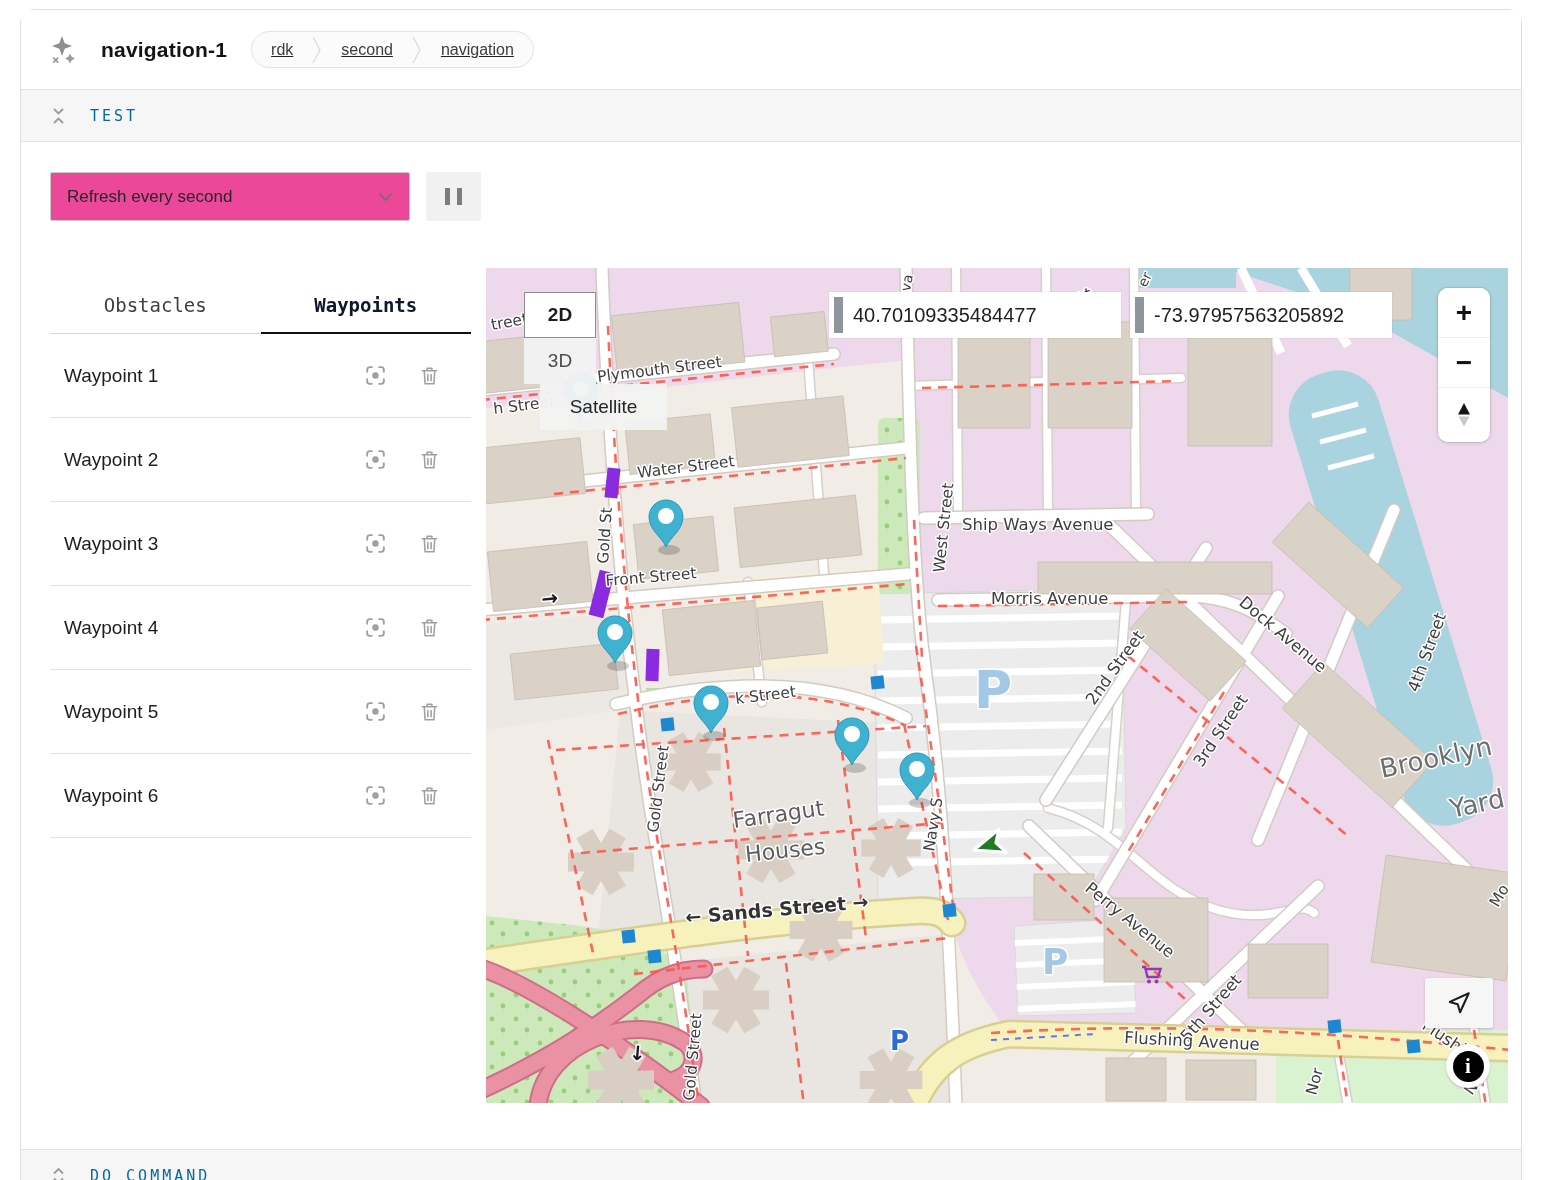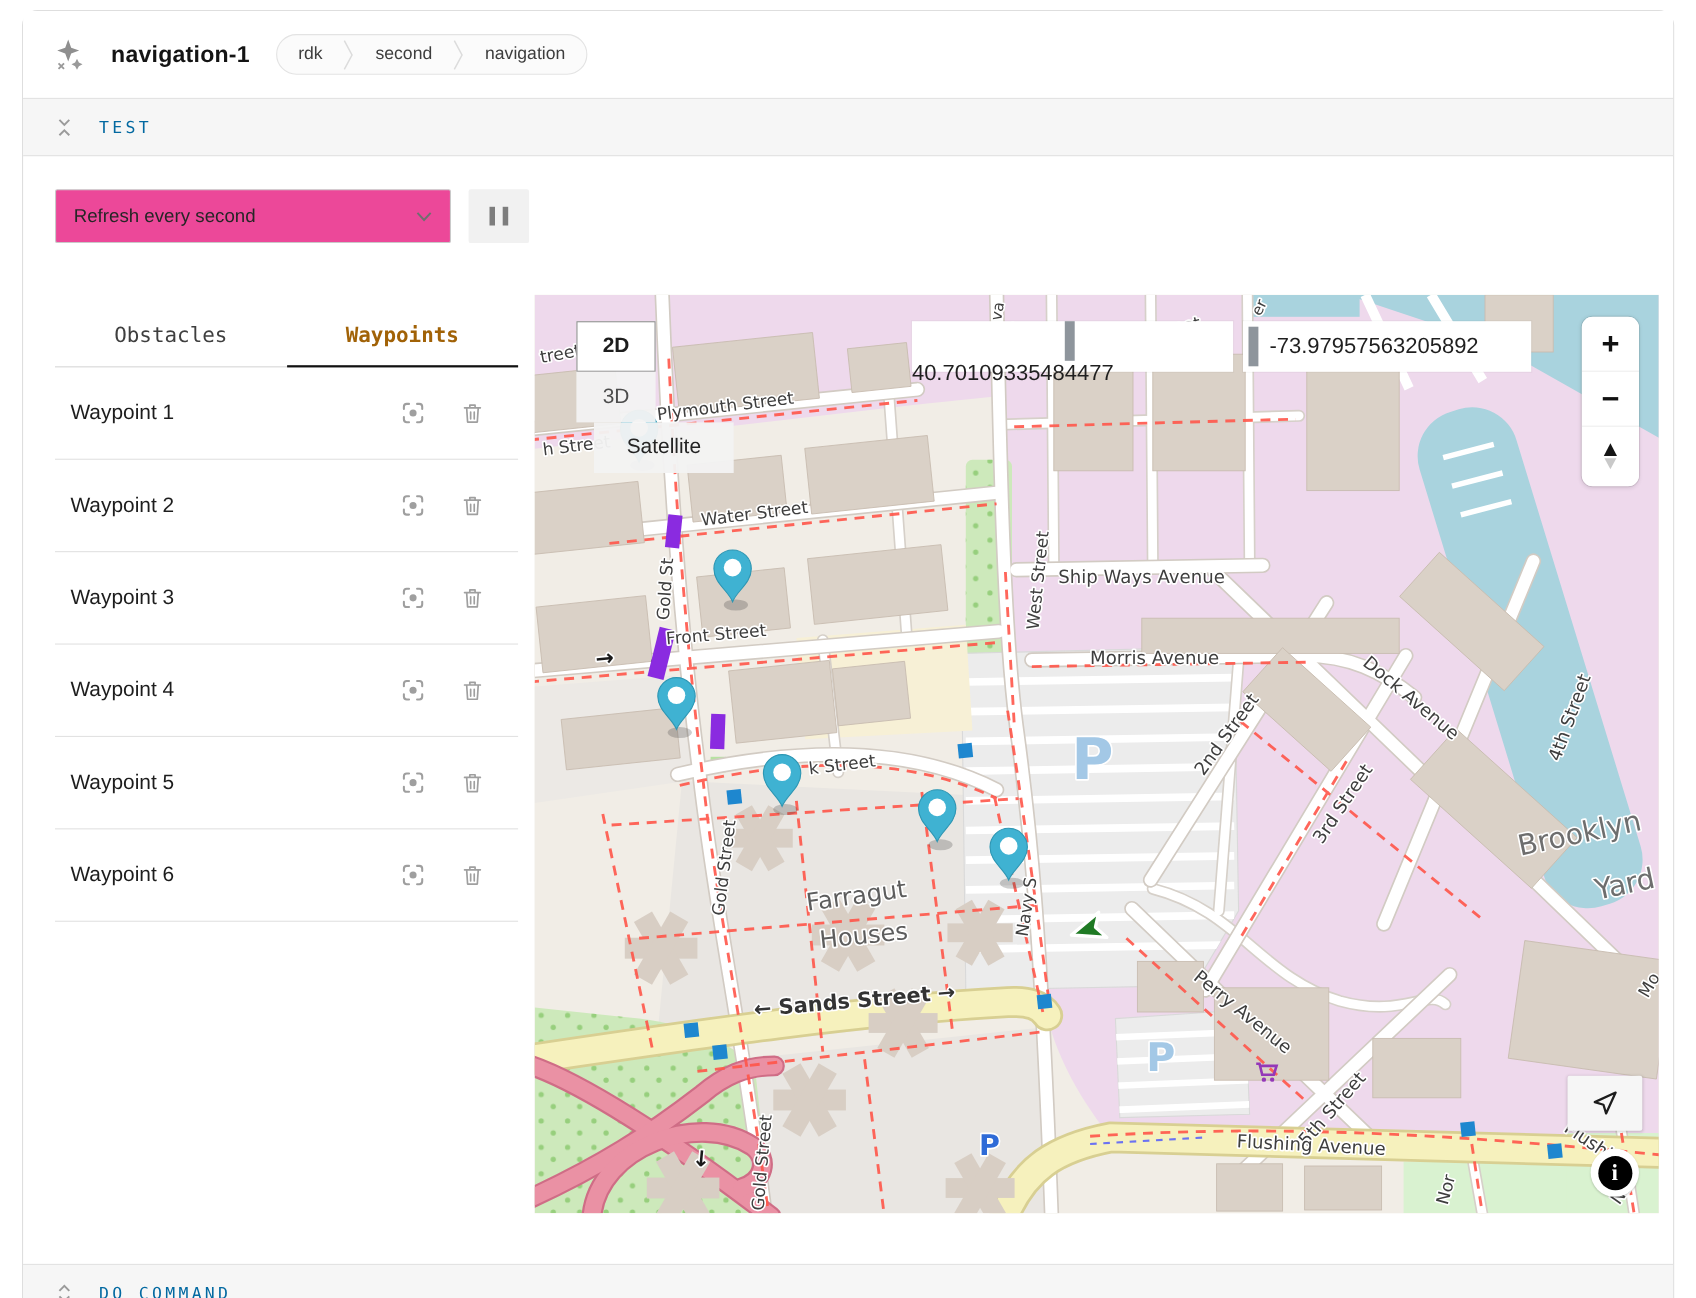--- a/index.html
+++ b/index.html
@@ -3,21 +3,21 @@
 <meta charset="utf-8">
 <style>
   * { box-sizing: border-box; margin: 0; padding: 0; }
   html,body { background:#fff; font-family:"Liberation Sans", sans-serif; color:#222; }
   .card { margin:9px 20px 11px; border:1px solid #dedede; border-radius:14px; background:#fff; }
 
   
   .hdr { display:flex; align-items:center; height:79px; padding:0 28px; background:#fff; }
   .hdr .svc-icon { width:30px; height:30px; margin-right:22px; flex:0 0 auto; }
   .hdr h1 { font-size:21px; font-weight:bold; color:#141414; margin-right:24px; letter-spacing:.2px; }
-  .crumb { display:flex; align-items:center; height:37px; border:1px solid #e3e3e3; background:#fbfbfb; border-radius:999px; overflow:hidden; }
+  .crumb { display:flex; align-items:center; height:37px; border:1px solid #e3e3e3; background:#fbfbfb; border-radius:999px; overflow:hidden;text-decoration:underline; }
   .crumb span.seg { padding:0 19px; font-size:16px; color:#3d3d3d; line-height:35px; }
   .crumb svg.sep { display:block; }
 
   
   .secbar { display:flex; align-items:center; height:53px; background:#f6f6f6; border-top:1px solid #e3e3e3; border-bottom:1px solid #e3e3e3; padding:0 29px; }
   .secbar .bar-label { font-family:"DejaVu Sans Mono", monospace; font-size:15px; letter-spacing:3px; color:#0369a1; margin-left:23px; }
   .secbar svg { flex:0 0 auto; }
   .do-bar { border-bottom:none;margin-top:32px; }
 
   
@@ -25,38 +25,38 @@
   .selectbox { width:360px; height:49px; border:1px solid #c9c9c9; border-radius:2px; display:flex; align-items:center; padding:0 16px; font-size:17px; color:#262626; cursor:pointer; background:#ec4899; }
   .selectbox .sel-label { flex:1; }
   .pausebtn { width:55px; height:49px; background:#f1f1f1; border:none; border-radius:2px; display:flex; align-items:center; justify-content:center; gap:7px; cursor:pointer; }
   .pausebtn i { display:block; width:5px; height:17px; background:#7d7d7d; }
 
   
   .main { display:flex; padding:16px 29px 14px; gap:15px; }
   .panel { width:421px; flex:0 0 auto; }
   .tabs { display:flex; border-bottom:1px solid #d6d6d6; margin-bottom:0; }
   .tab { flex:1; background:none; border:none; border-bottom:2px solid transparent; margin-bottom:-1px; font-family:"DejaVu Sans Mono", monospace; font-size:19px; color:#3f3f3f; padding:26px 0 16px; cursor:pointer; text-align:center; }
-  .tab.active { color:#a16207; font-weight:bold; border-bottom-color:#111; }
+  .tab.active { color:#0f172a; font-weight:bold; border-bottom-color:#111; }
   .wp-list { list-style:none; }
   .wp-row { display:flex; align-items:center; height:84px; border-bottom:1px solid #e2e2e2; padding:0 2px 0 14px; }
   .wp-label { flex:1; font-size:19px; color:#1d1d1d; }
   .icon-btn { background:none; border:none; cursor:pointer; padding:4px; display:flex; align-items:center; justify-content:center; }
   .icon-btn + .icon-btn { margin-left:22px; margin-right:24px; }
 
   
   .map { position:relative; width:1022px; height:835px; flex:0 0 auto; overflow:hidden; background:#f1ede6; }
   .map svg.canvas { position:absolute; inset:0; display:block; }
   .map-ov { position:absolute; z-index:5; }
   .mode-group { left:38px; top:24px; display:flex;flex-direction:column; }
   .mode-btn { height:46px; border:none; font-size:19px; cursor:pointer; }
   .mode-2d { width:72px; background:#fff; border:1px solid #8f8f8f; font-weight:bold; color:#1c1c1c; }
   .mode-3d { width:72px; background:rgba(243,243,243,.96); color:#4c4c4c; }
   .mode-sat { width:127px; margin-left:16px; background:rgba(243,243,243,.96); color:#242424; }
   .coord { top:24px; height:46px; background:#fff; display:flex; align-items:center; box-shadow:0 0 0 1px rgba(0,0,0,.03); }
-  .coord-lat { left:343px; width:292px;flex-direction:column; }
+  .coord-lat { left:343px; width:292px; }
   .coord-lng { left:644px; width:262px; }
   .coord .grip { width:9px; height:36px; background:#8e959c; margin:0 10px 0 5px; flex:0 0 auto; }
   .coord input { border:none; outline:none; width:100%; font-size:20px; color:#1f1f1f; font-family:"Liberation Sans", sans-serif; background:transparent; }
   .zoomstack { right:18px; top:20px; width:52px; background:#fff; border-radius:10px; box-shadow:0 0 0 1px rgba(0,0,0,.08), 0 1px 4px rgba(0,0,0,.12); overflow:hidden; display:flex; flex-direction:column; }
   .zoomstack button { height:50px; background:#fff; border:none; border-bottom:1px solid #ececec; font-size:28px; font-weight:bold; color:#111; cursor:pointer; display:flex; align-items:center; justify-content:center; }
   .zoomstack button:last-child { border-bottom:none; height:54px; }
   .locatebtn { right:15px; top:710px; width:68px; height:50px; background:#f6f6f6; border:none; border-radius:2px; box-shadow:0 1px 3px rgba(0,0,0,.18); cursor:pointer; display:flex; align-items:center; justify-content:center; }
   .infobtn { right:18px; top:776px; width:44px; height:44px; border-radius:50%; background:#fff; border:none; box-shadow:0 1px 2px rgba(0,0,0,.2); cursor:pointer; display:flex; align-items:center; justify-content:center; }
   .infobtn .ic { width:31px; height:31px; border-radius:50%; background:#000; color:#fff; font-family:"Liberation Serif", serif; font-weight:bold; font-size:21px; display:flex; align-items:center; justify-content:center; line-height:1; }
 </style>

